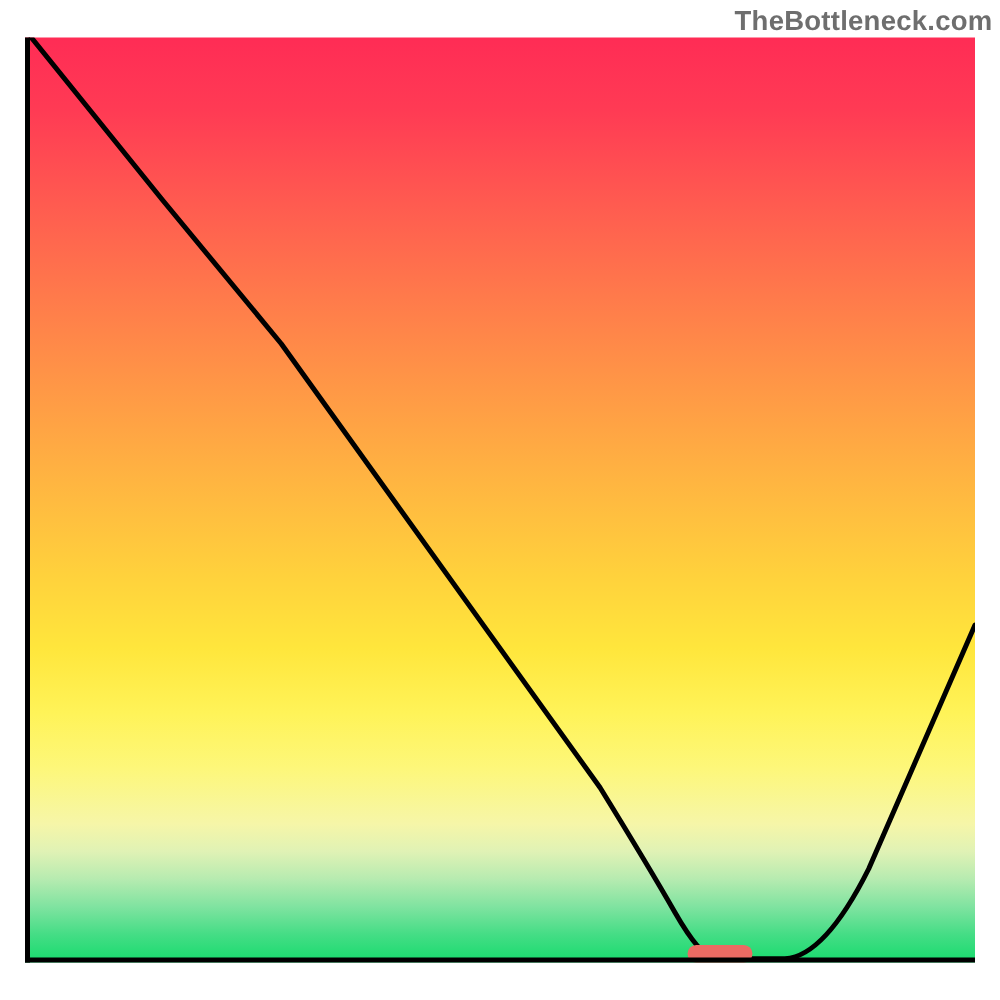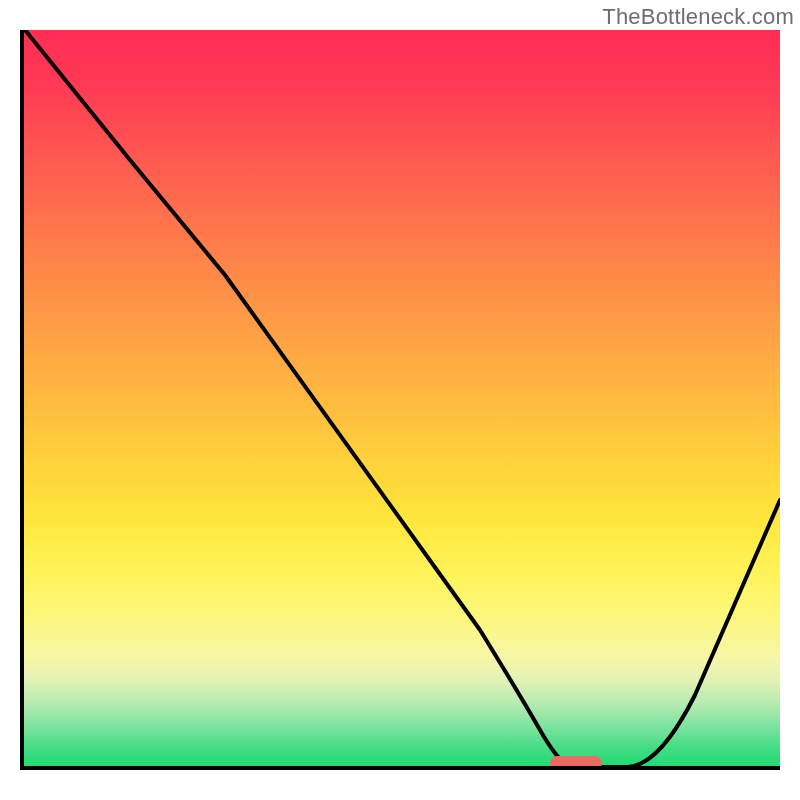--- a/index.html
+++ b/index.html
@@ -14,21 +14,21 @@
   .chart-container {
     position: relative;
     width: 800px;
     height: 800px;
   }
   .watermark {
     position: absolute;
     top: 4px;
     right: 6px;
     font-size: 22px;
-    font-weight: 400;
+    font-weight: 700;
     color: #6e6e6e;
     letter-spacing: 0.2px;
     z-index: 50;
   }
   .plot-area {
     position: absolute;
     left: 20px;
     top: 30px;
     width: 760px;
     height: 740px;

